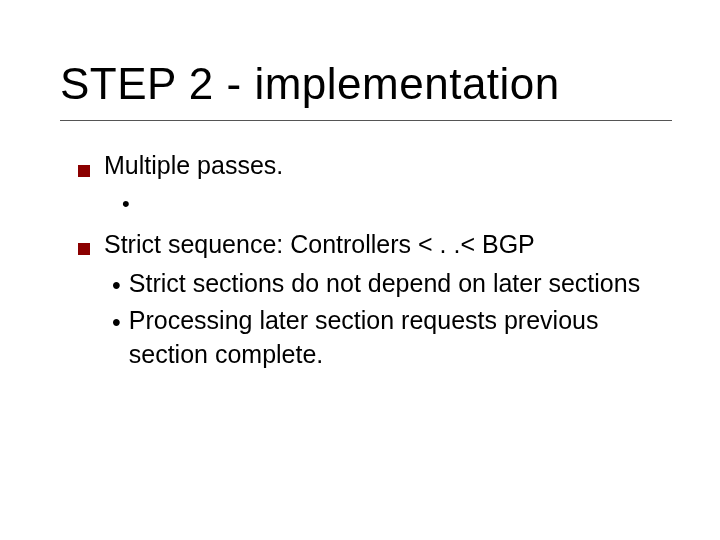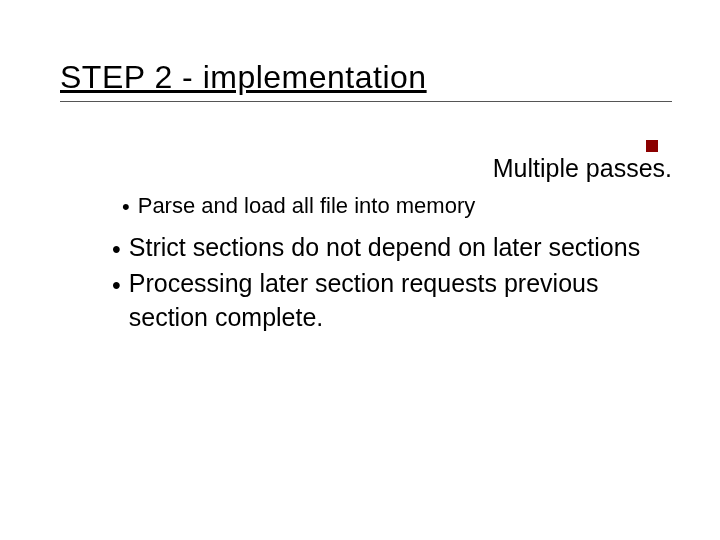--- a/index.html
+++ b/index.html
@@ -13,40 +13,38 @@
     overflow: hidden;
   }
   .slide {
     position: relative;
     width: 720px;
     height: 540px;
     box-sizing: border-box;
     padding: 60px 48px 40px 60px;
   }
   .title {
-    font-size: 32px;
+    font-size: 44px;
     font-weight: 400;
     letter-spacing: 0.5px;
-    margin: 0 0 6px 0;
+    margin: 0 0 12px 0;
     line-height: 1.1;
-    text-decoration: underline;
   }
   .title-rule {
     border: none;
     border-top: 1px solid #555;
     margin: 4px 0 28px 0;
   }
   .body {
     padding-left: 18px;
   }
   .l1 {
     display: flex;
-    align-items: flex-end;
+    align-items: center;
     margin-bottom: 6px;
-    flex-direction: column;
   }
   .l1 .sq {
     flex: 0 0 auto;
     width: 12px;
     height: 12px;
     background: #8b0000;
     margin-top: 10px;
     margin-right: 14px;
   }
   .l1 .txt {
@@ -97,23 +95,26 @@
 
   <div class="body">
 
     <div class="l1">
       <span class="sq"></span>
       <span class="txt">Multiple passes.</span>
     </div>
 
     <div class="l2">
       <span class="dot">•</span>
-      <span class="txt">Parse and load all file into memory</span>
     </div>
 
+    <div class="l1">
+      <span class="sq"></span>
+      <span class="txt">Strict sequence: Controllers &lt; . .&lt; BGP</span>
+    </div>
 
     <div class="l2b">
       <span class="dot">•</span>
       <span class="txt">Strict sections do not depend on later sections</span>
     </div>
 
     <div class="l2b">
       <span class="dot">•</span>
       <span class="txt">Processing later section requests previous section complete.</span>
     </div>

